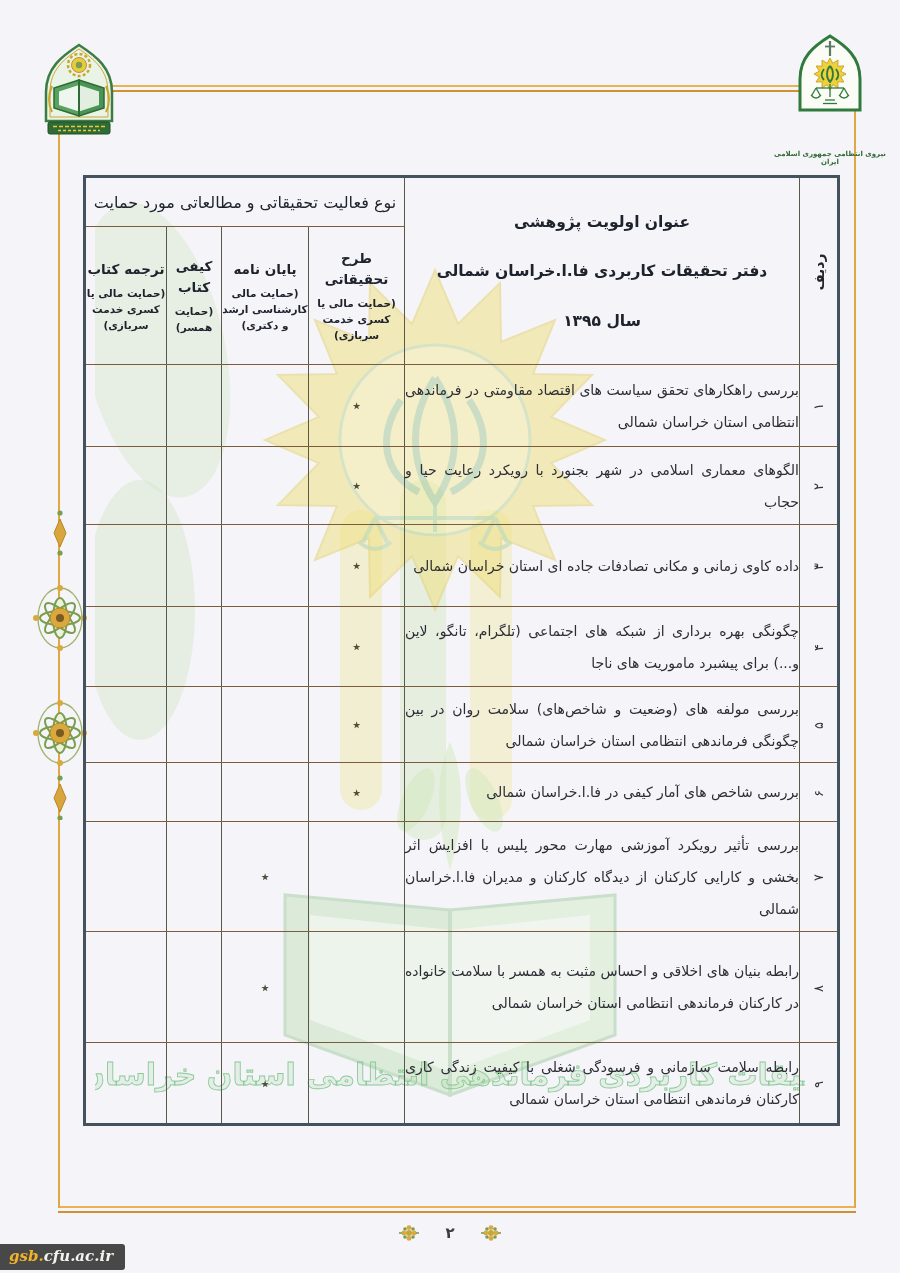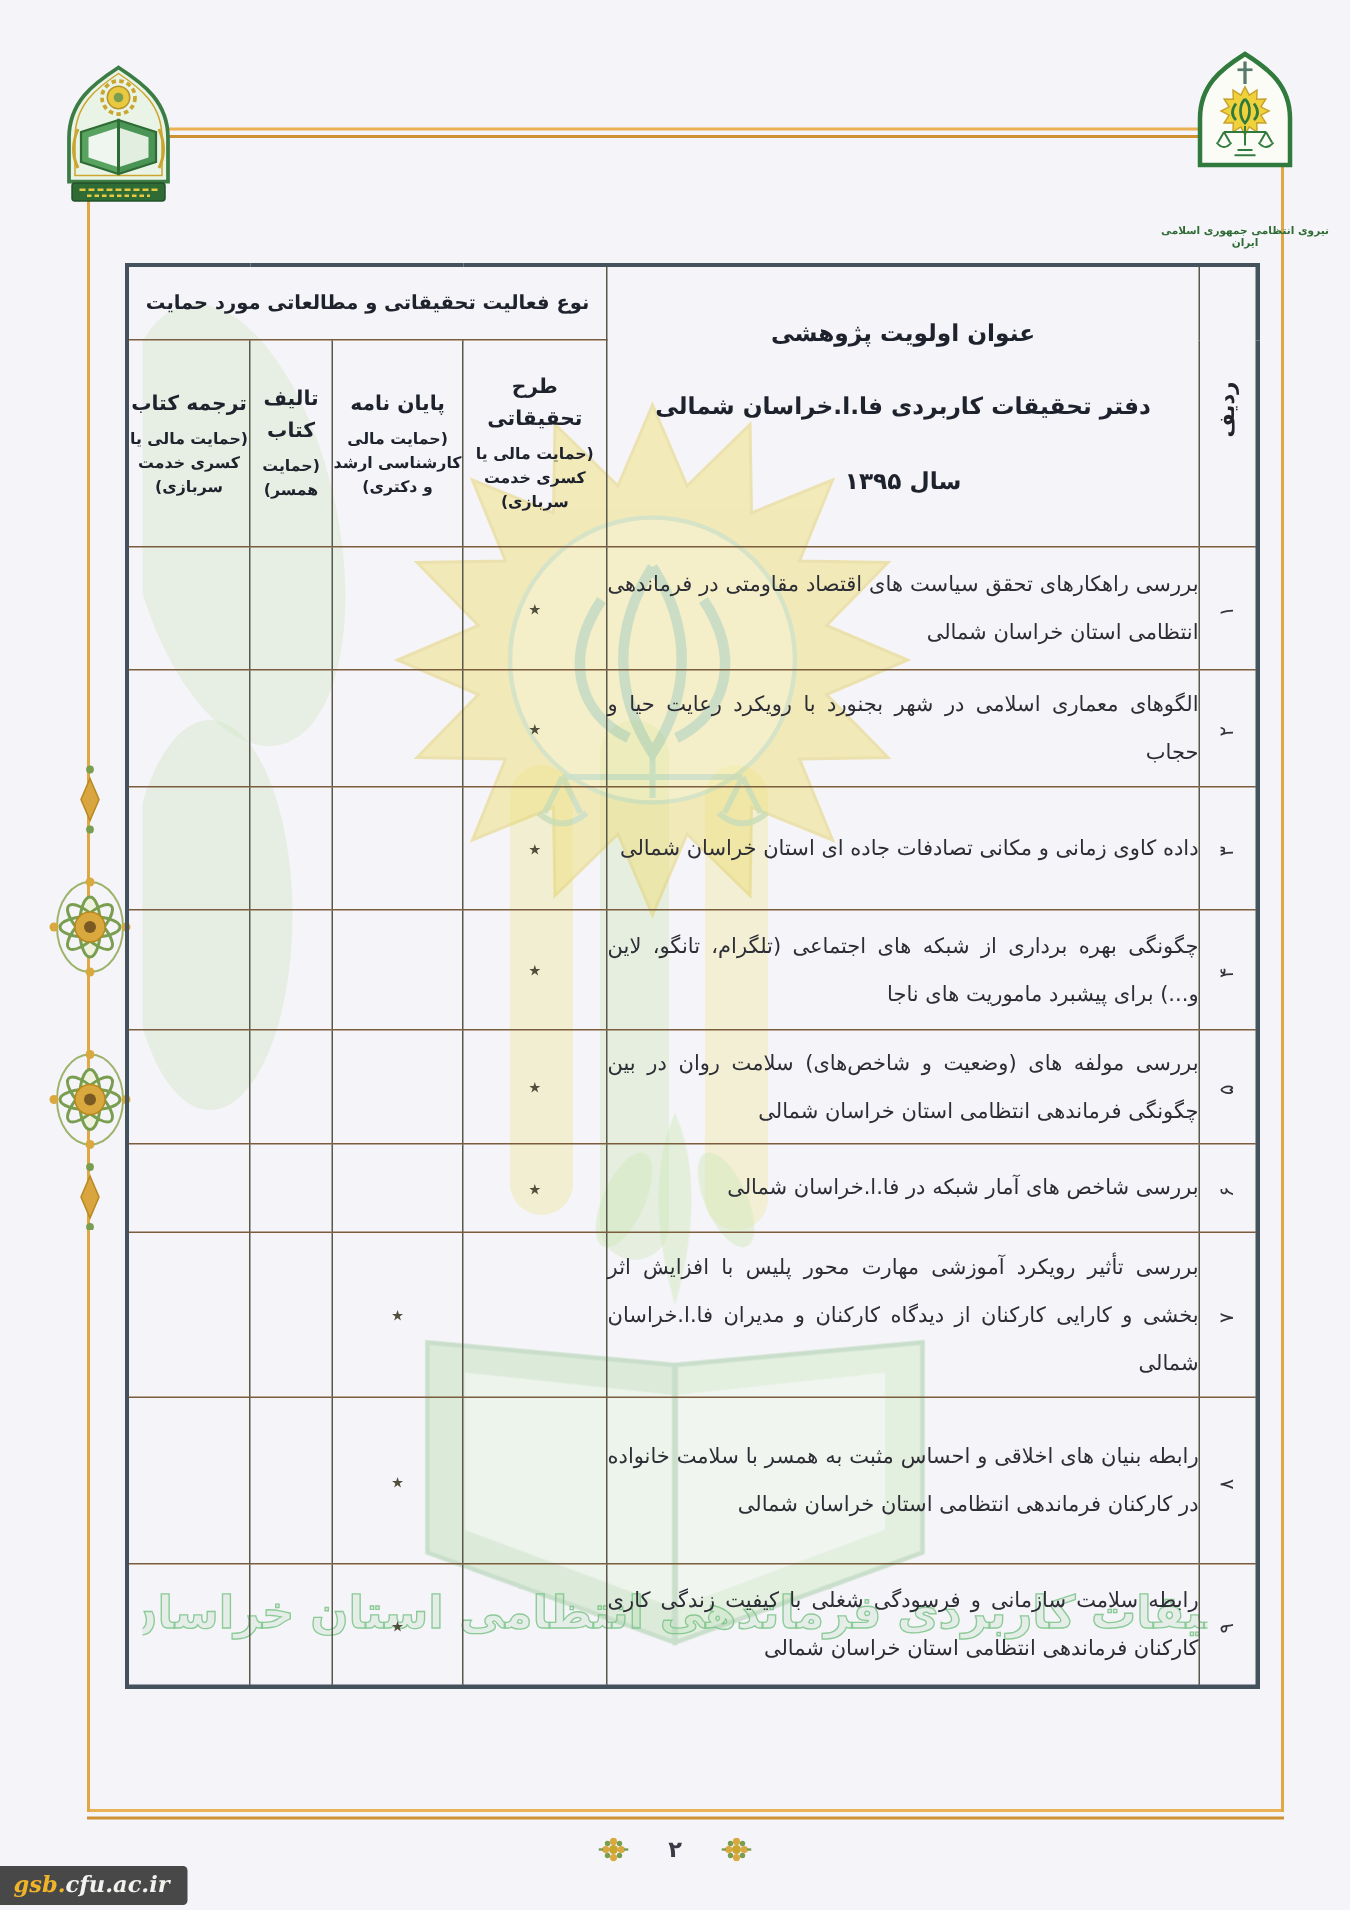--- a/index.html
+++ b/index.html
@@ -53,21 +53,21 @@
   .radif-head{text-align:center;}
   .radif-head span{
     display:inline-block;transform:rotate(-90deg);white-space:nowrap;
     font-weight:bold;font-size:14px;letter-spacing:2px;color:#23232b;
   }
   .title-head-inner{
     height:100%;min-height:180px;display:flex;flex-direction:column;
     justify-content:space-evenly;align-items:center;
   }
   .title-head-inner div{font-weight:bold;font-size:15.5px;color:#1e222c;}
-  .support-header{font-weight:bold;font-size:13px;text-align:center;color:#1e222c;}
+  .support-header{font-weight:normal;font-size:16px;text-align:center;color:#1e222c;}
   .col-head{text-align:center;font-weight:bold;padding:4px 7px;color:#1e222c;}
   .col-head .t{font-size:13.5px;line-height:21px;}
   .col-head .s{font-size:10.5px;line-height:16px;margin-top:5px;font-weight:bold;}
   td.title-td{
     font-size:14px;line-height:32px;padding:4px 12px 4px 8px;
     text-align:justify;text-align-last:right;color:#2d2d35;
   }
   td.num-cell{text-align:center;}
   td.num-cell .num-rot{display:inline-block;transform:rotate(-90deg);font-size:13px;color:#33333b;}
   td.mark-td{text-align:center;font-size:16px;color:#4f4f3c;}
@@ -210,21 +210,21 @@
     <tr class="head-row-2">
       <td class="col-head">
         <div class="t">طرح تحقیقاتی</div>
         <div class="s">(حمایت مالی یا کسری خدمت سربازی)</div>
       </td>
       <td class="col-head">
         <div class="t">پایان نامه</div>
         <div class="s">(حمایت مالی کارشناسی ارشد و دکتری)</div>
       </td>
       <td class="col-head">
-        <div class="t">تالیف کتاب</div>
+        <div class="t">کیفی کتاب</div>
         <div class="s">(حمایت همسر)</div>
       </td>
       <td class="col-head">
         <div class="t">ترجمه کتاب</div>
         <div class="s">(حمایت مالی یا کسری خدمت سربازی)</div>
       </td>
     </tr>
   </thead>
   <tbody id="table-body">
       <tr>
@@ -262,21 +262,21 @@
       <tr>
     <td class="num-cell"><span class="num-rot">۵</span></td>
     <td class="title-td">بررسی مولفه های (وضعیت و شاخص‌های) سلامت روان در بین چگونگی فرماندهی انتظامی استان خراسان شمالی</td>
     <td class="mark-td">٭</td>
     <td class="mark-td"></td>
     <td class="mark-td"></td>
     <td class="mark-td"></td>
   </tr>
       <tr>
     <td class="num-cell"><span class="num-rot">۶</span></td>
-    <td class="title-td">بررسی شاخص های آمار شبکه در فا.ا.خراسان شمالی</td>
+    <td class="title-td">بررسی شاخص های آمار کیفی در فا.ا.خراسان شمالی</td>
     <td class="mark-td">٭</td>
     <td class="mark-td"></td>
     <td class="mark-td"></td>
     <td class="mark-td"></td>
   </tr>
       <tr>
     <td class="num-cell"><span class="num-rot">۷</span></td>
     <td class="title-td">بررسی تأثیر رویکرد آموزشی مهارت محور پلیس با افزایش اثر بخشی و کارایی کارکنان از دیدگاه کارکنان و مدیران فا.ا.خراسان شمالی</td>
     <td class="mark-td"></td>
     <td class="mark-td">٭</td>

